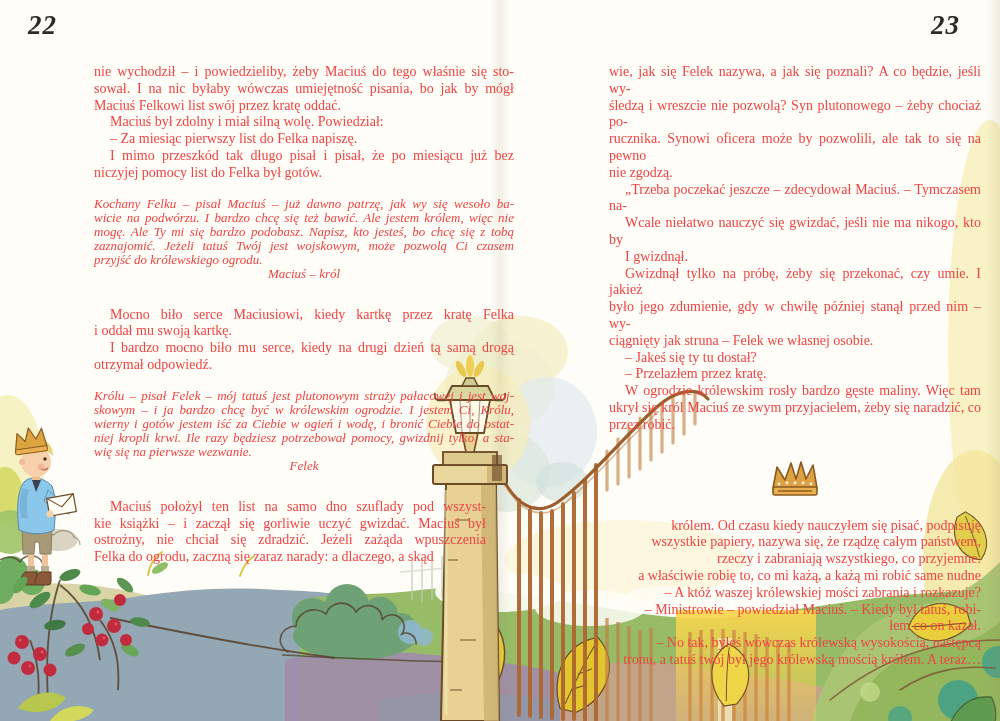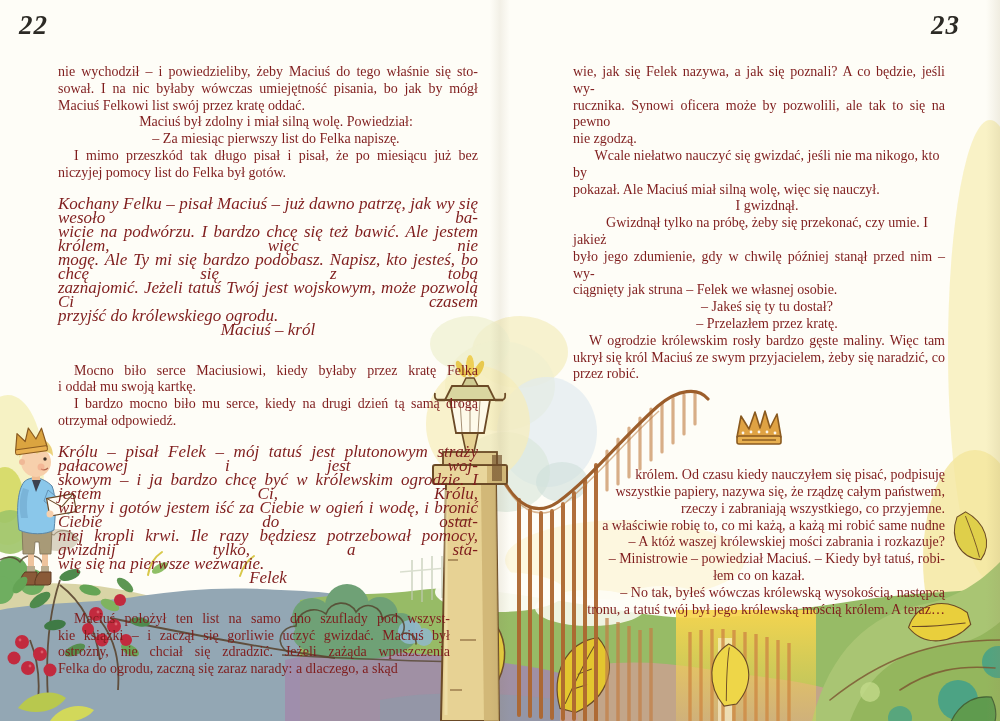--- a/index.html
+++ b/index.html
@@ -7,36 +7,36 @@
     width:1000px;height:721px;position:relative;overflow:hidden;
     background:#fefdf7;
     font-family:"Liberation Serif","DejaVu Serif",serif;
   }
   .spread{position:absolute;inset:0;}
   svg.illo{position:absolute;left:0;top:0;z-index:1;}
   .pagenum{
     position:absolute;top:10px;z-index:3;
     font-style:italic;font-weight:700;font-size:27px;letter-spacing:1px;color:#2c2a25;
   }
-  .pagenum.pl{left:19px;}
+  .pagenum.pl{left:28px;}
   .pagenum.pr{right:40px;}
-  .col{position:absolute;top:64px;z-index:3;color:#7f1d1d;}
+  .col{position:absolute;top:64px;z-index:3;color:#ef4444;margin-left:36px;}
   .col.left{left:58px;width:420px;}
   .col.right{left:573px;width:372px;}
   .ln{font-size:14px;line-height:16.8px;}
   .j{text-align:justify;text-align-last:justify;}
-  .fi{text-indent:16px;text-align:center;}
+  .fi{text-indent:16px;}
   .para{margin:0;}
   .para.letter{margin-top:15px;}
-  .para.letter .ln,.para.sig .ln{font-style:italic;font-size:17px;line-height:14px;}
+  .para.letter .ln,.para.sig .ln{font-style:italic;font-size:13px;line-height:14px;}
   .para.sig .ln{text-align:center;}
   .para.sig{margin-bottom:26px;}
   .para.body-narrow{width:392px;margin-top:4px;}
   .para.dialog .ln.dr{text-align:right;}
-  .para.dialog .ln.dl{text-align:center;}
+  .para.dialog .ln.dl{text-align:right;}
   .ornament{text-align:center;margin:24px 0 18px;height:42px;}
 </style>
 </head>
 <body>
 
 <div class="spread">
 
   <svg class="illo" width="1000" height="721" viewBox="0 0 1000 721" aria-hidden="true">
     <defs>
       <linearGradient id="g-glow" x1="0" y1="0" x2="0" y2="1">
@@ -291,21 +291,21 @@
         <div class="ln j">Kochany Felku – pisał Maciuś – już dawno patrzę, jak wy się wesoło ba-</div>
         <div class="ln j">wicie na podwórzu. I bardzo chcę się też bawić. Ale jestem królem, więc nie</div>
         <div class="ln j">mogę. Ale Ty mi się bardzo podobasz. Napisz, kto jesteś, bo chcę się z tobą</div>
         <div class="ln j">zaznajomić. Jeżeli tatuś Twój jest wojskowym, może pozwolą Ci czasem</div>
         <div class="ln">przyjść do królewskiego ogrodu.</div>
       </div>
       <div class="para sig">
         <div class="ln">Maciuś – król</div>
       </div>
       <div class="para body">
-        <div class="ln fi j">Mocno biło serce Maciusiowi, kiedy byłaby przez kratę Felka</div>
+        <div class="ln fi j">Mocno biło serce Maciusiowi, kiedy kartkę przez kratę Felka</div>
         <div class="ln">i oddał mu swoją kartkę.</div>
       </div>
       <div class="para body">
         <div class="ln fi j">I bardzo mocno biło mu serce, kiedy na drugi dzień tą samą drogą</div>
         <div class="ln">otrzymał odpowiedź.</div>
       </div>
       <div class="para letter">
         <div class="ln j">Królu – pisał Felek – mój tatuś jest plutonowym straży pałacowej i jest woj-</div>
         <div class="ln j">skowym – i ja bardzo chcę być w królewskim ogrodzie. I jestem Ci, Królu,</div>
         <div class="ln j">wierny i gotów jestem iść za Ciebie w ogień i wodę, i bronić Ciebie do ostat-</div>
@@ -318,28 +318,29 @@
       <div class="para body-narrow">
         <div class="ln fi j">Maciuś położył ten list na samo dno szuflady pod wszyst-</div>
         <div class="ln j">kie książki – i zaczął się gorliwie uczyć gwizdać. Maciuś był</div>
         <div class="ln j">ostrożny, nie chciał się zdradzić. Jeżeli zażąda wpuszczenia</div>
         <div class="ln">Felka do ogrodu, zaczną się zaraz narady: a dlaczego, a skąd</div>
       </div>
     </div>
   <div class="col right">
       <div class="para body">
         <div class="ln j">wie, jak się Felek nazywa, a jak się poznali? A co będzie, jeśli wy-</div>
+        <div class="ln j">śledzą i wreszcie nie pozwolą? Syn plutonowego – żeby chociaż po-</div>
         <div class="ln j">rucznika. Synowi oficera może by pozwolili, ale tak to się na pewno</div>
         <div class="ln">nie zgodzą.</div>
       </div>
       <div class="para body">
+        <div class="ln fi j">„Trzeba poczekać jeszcze – zdecydował Maciuś. – Tymczasem na-</div>
       </div>
       <div class="para body">
         <div class="ln fi j">Wcale niełatwo nauczyć się gwizdać, jeśli nie ma nikogo, kto by</div>
-        <div class="ln">pokazał. Ale Maciuś miał silną wolę, więc się nauczył.</div>
       </div>
       <div class="para body">
         <div class="ln fi">I gwizdnął.</div>
       </div>
       <div class="para body">
         <div class="ln fi j">Gwizdnął tylko na próbę, żeby się przekonać, czy umie. I jakież</div>
         <div class="ln j">było jego zdumienie, gdy w chwilę później stanął przed nim – wy-</div>
         <div class="ln">ciągnięty jak struna – Felek we własnej osobie.</div>
       </div>
       <div class="para body">

